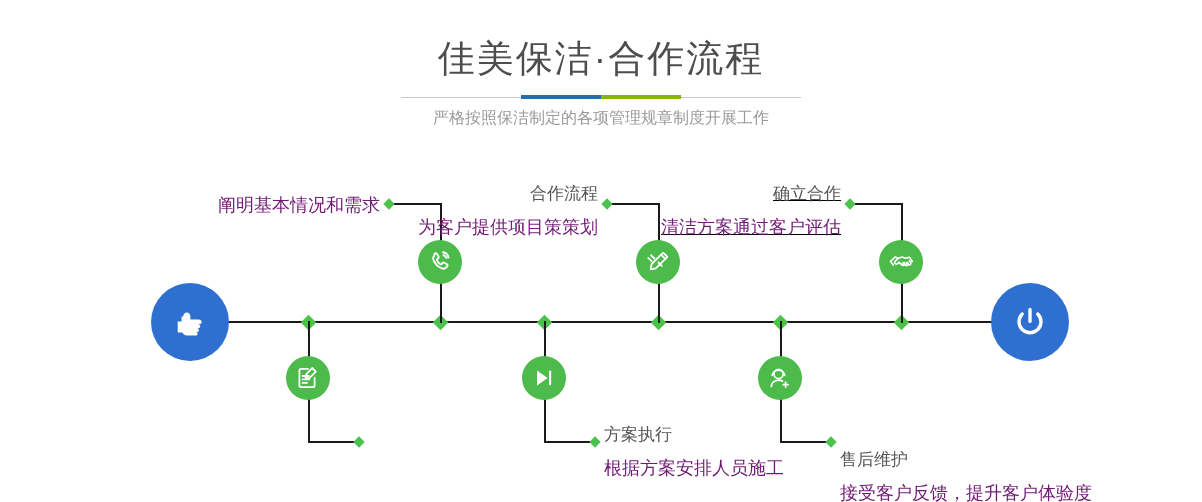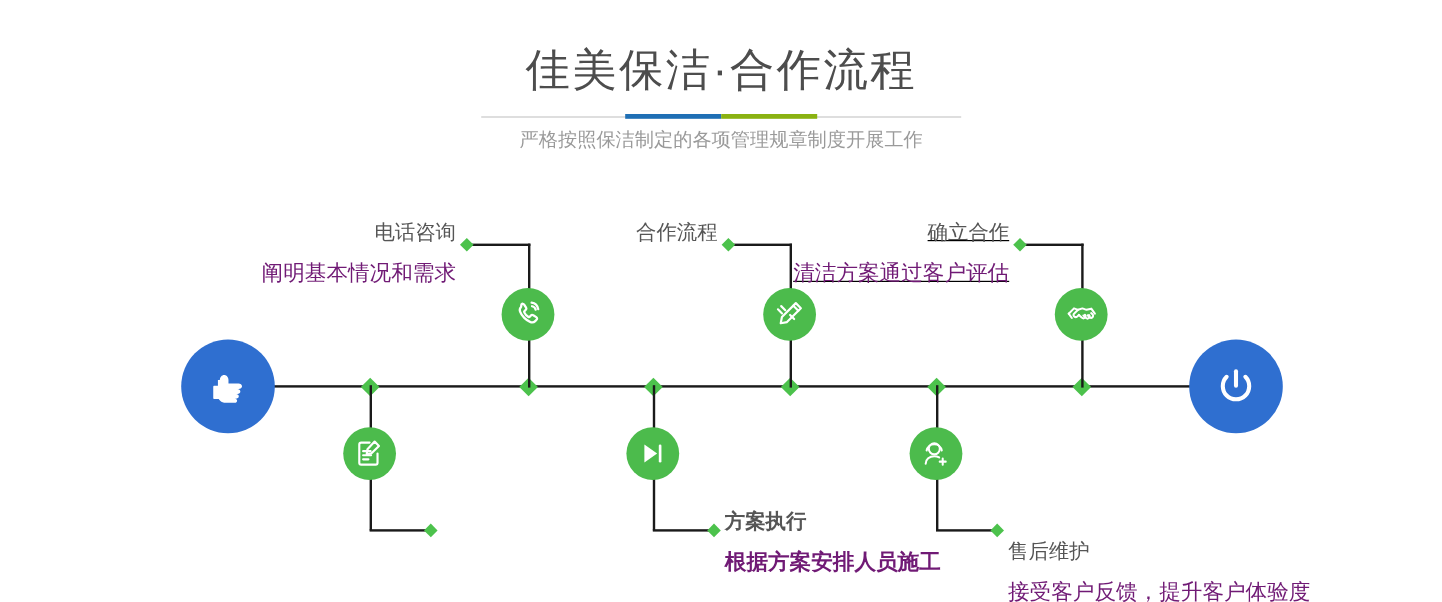--- a/index.html
+++ b/index.html
@@ -143,21 +143,20 @@
         <svg width="26" height="26" viewBox="0 0 26 26">
           <g fill="none" stroke="#ffffff" stroke-width="1.9" stroke-linecap="round" stroke-linejoin="round">
             <path d="M7.6 4.6c0.7-0.7 1.7-0.6 2.2 0.2l1.6 2.5c0.4 0.7 0.3 1.5-0.3 2.0l-1.0 0.9c-0.3 0.3-0.4 0.7-0.2 1.1 0.6 1.4 2.0 3.0 3.5 3.9 0.4 0.2 0.8 0.1 1.1-0.2l0.9-1.0c0.5-0.6 1.3-0.7 2.0-0.3l2.5 1.6c0.8 0.5 0.9 1.5 0.2 2.2l-1.1 1.1c-1.0 1.0-2.5 1.3-3.9 0.8-3.6-1.3-7.4-5.1-8.7-8.7-0.5-1.4-0.2-2.9 0.8-3.9z"></path>
             <path d="M16.4 6.2c1.4 0.3 2.6 1.4 3.0 2.8"></path>
             <path d="M16.0 3.2c2.8 0.4 5.0 2.6 5.5 5.4"></path>
           </g>
         </svg>
       </span>
     </div>
     <div class="lbl top" style="left:180px;top:183px;width:200px;">
-      <div class="lt">电话咨询</div>
       <div class="ls">阐明基本情况和需求</div>
     </div>
   </div>
 
   <div class="node">
     <div class="diamond" style="left:653px;top:317px;"></div>
     <div class="vline" style="left:658px;top:203px;height:120px;"></div>
     <div class="hline" style="left:608px;top:203px;width:52px;"></div>
     <div class="diamond sm" style="left:603px;top:200px;"></div>
     <div class="bubble" style="left:636px;top:240px;">
@@ -168,20 +167,21 @@
             <path d="M16.1 5.7l4.2 4.2"></path>
             <path d="M6.0 6.1l3.4 3.4"></path>
             <path d="M3.3 8.8l3.4 3.4"></path>
             <path d="M13.4 13.5l3.4 3.4"></path>
           </g>
         </svg>
       </span>
     </div>
     <div class="lbl top" style="left:398px;top:183px;width:200px;">
       <div class="lt">合作流程</div>
+      <div class="ls">为客户提供项目策策划</div>
     </div>
   </div>
 
   <div class="node">
     <div class="diamond" style="left:896px;top:317px;"></div>
     <div class="vline" style="left:901px;top:203px;height:120px;"></div>
     <div class="hline" style="left:851px;top:203px;width:52px;"></div>
     <div class="diamond sm" style="left:846px;top:200px;"></div>
     <div class="bubble" style="left:879px;top:240px;">
       <span>
@@ -233,21 +233,21 @@
     <div class="bubble" style="left:522px;top:356px;">
       <span>
         <svg width="26" height="26" viewBox="0 0 26 26">
           <g fill="#ffffff">
             <path d="M6.0 5.4 L16.6 12.9 L6.0 20.4 Z"></path>
             <rect x="18.0" y="5.4" width="2.2" height="15.0" rx="1.1"></rect>
           </g>
         </svg>
       </span>
     </div>
-    <div class="lbl bot" style="left:604px;top:424px;width:240px;font-weight:bold;">
+    <div class="lbl bot" style="left:604px;top:424px;width:240px;">
       <div class="lt">方案执行</div>
       <div class="ls">根据方案安排人员施工</div>
     </div>
   </div>
 
   <div class="node">
     <div class="diamond" style="left:775px;top:317px;"></div>
     <div class="vline" style="left:780px;top:321px;height:121px;"></div>
     <div class="hline" style="left:780px;top:441px;width:52px;"></div>
     <div class="diamond sm" style="left:827px;top:438px;"></div>

